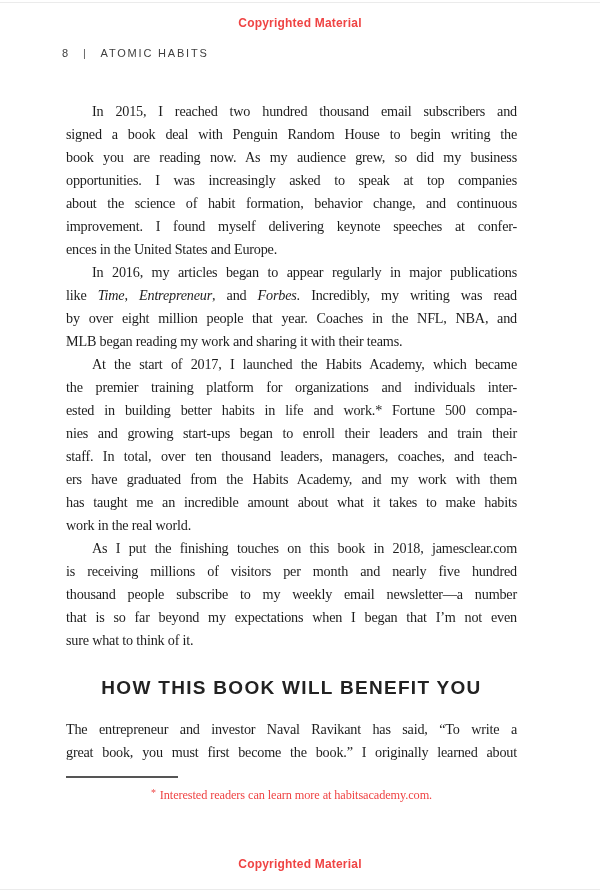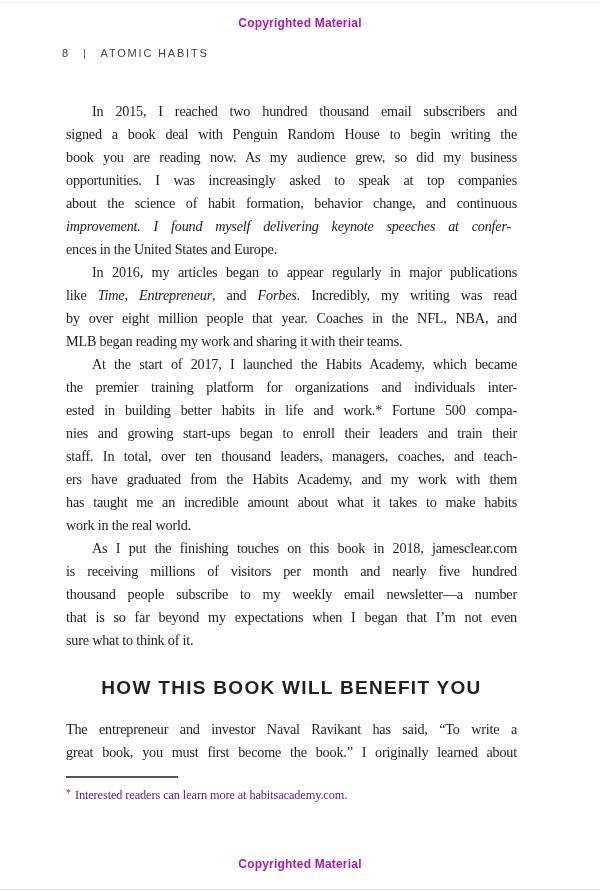--- a/index.html
+++ b/index.html
@@ -17,21 +17,21 @@
   }
   .hairline.top { top: 2px; }
   .hairline.bottom { top: 889px; }
 
   .copyright {
     position: absolute; left: 0; width: 100%;
     text-align: center;
     font-family: "Liberation Sans", sans-serif;
     font-size: 12px;
     font-weight: 700;
-    color: #a21caf;
+    color: #ef4444;
     letter-spacing: 0.2px;
   }
   .copyright.top { top: 16px; }
   .copyright.bottom { top: 857px; }
 
   .running-header {
     position: absolute; left: 62px; top: 47px;
     font-family: "Liberation Sans", sans-serif;
     font-size: 11px;
     letter-spacing: 1.8px;
@@ -60,22 +60,23 @@
     height: 16px; line-height: 16px;
   }
   #paras-after { margin-top: 22px; }
 
   .footnote { margin-top: 12px; }
   .footnote-rule { width: 112px; height: 2px; background: #555555; }
   .footnote-text-row {
     margin-top: 7px;
     font-size: 12.3px;
     letter-spacing: -0.1px;
-    color: #4c1d95;
+    color: #ef4444;
     line-height: 15px;
+    text-align: center;
   }
   .fn-marker { font-size: 10px; vertical-align: 3px; margin-right: 4px; }
 </style>
 </head>
 <body>
 
 <div class="page">
   <div class="hairline top"></div>
 
   <div class="copyright top">Copyrighted Material</div>
@@ -87,21 +88,21 @@
   </div>
 
   <div class="text-column">
     <div id="paras-main">
         <div>
           <div class="line justify indent"><span class="lt" style="word-spacing: 8.65278px;">In 2015, I reached two hundred thousand email subscribers and</span></div>
           <div class="line justify"><span class="lt" style="word-spacing: 6.60938px;">signed a book deal with Penguin Random House to begin writing the</span></div>
           <div class="line justify"><span class="lt" style="word-spacing: 6.11589px;">book you are reading now. As my audience grew, so did my business</span></div>
           <div class="line justify"><span class="lt" style="word-spacing: 10.316px;">opportunities. I was increasingly asked to speak at top companies</span></div>
           <div class="line justify"><span class="lt" style="word-spacing: 7.38715px;">about the science of habit formation, behavior change, and continuous</span></div>
-          <div class="line justify"><span class="lt" style="word-spacing: 9.55273px; font-style: italic;">improvement. I found myself delivering keynote speeches at confer-</span></div>
+          <div class="line justify"><span class="lt" style="word-spacing: 9.55273px;">improvement. I found myself delivering keynote speeches at confer-</span></div>
           <div class="line last"><span class="lt">ences in the United States and Europe.</span></div>
         </div>
         <div>
           <div class="line justify indent"><span class="lt" style="word-spacing: 5.28906px;">In 2016, my articles began to appear regularly in major publications</span></div>
           <div class="line justify"><span class="lt" style="word-spacing: 7.83854px;">like <i>Time</i>, <i>Entrepreneur</i>, and <i>Forbes</i>. Incredibly, my writing was read</span></div>
           <div class="line justify"><span class="lt" style="word-spacing: 5.51953px;">by over eight million people that year. Coaches in the NFL, NBA, and</span></div>
           <div class="line last"><span class="lt">MLB began reading my work and sharing it with their teams.</span></div>
         </div>
         <div>
           <div class="line justify indent"><span class="lt" style="word-spacing: 4.98153px;">At the start of 2017, I launched the Habits Academy, which became</span></div>

